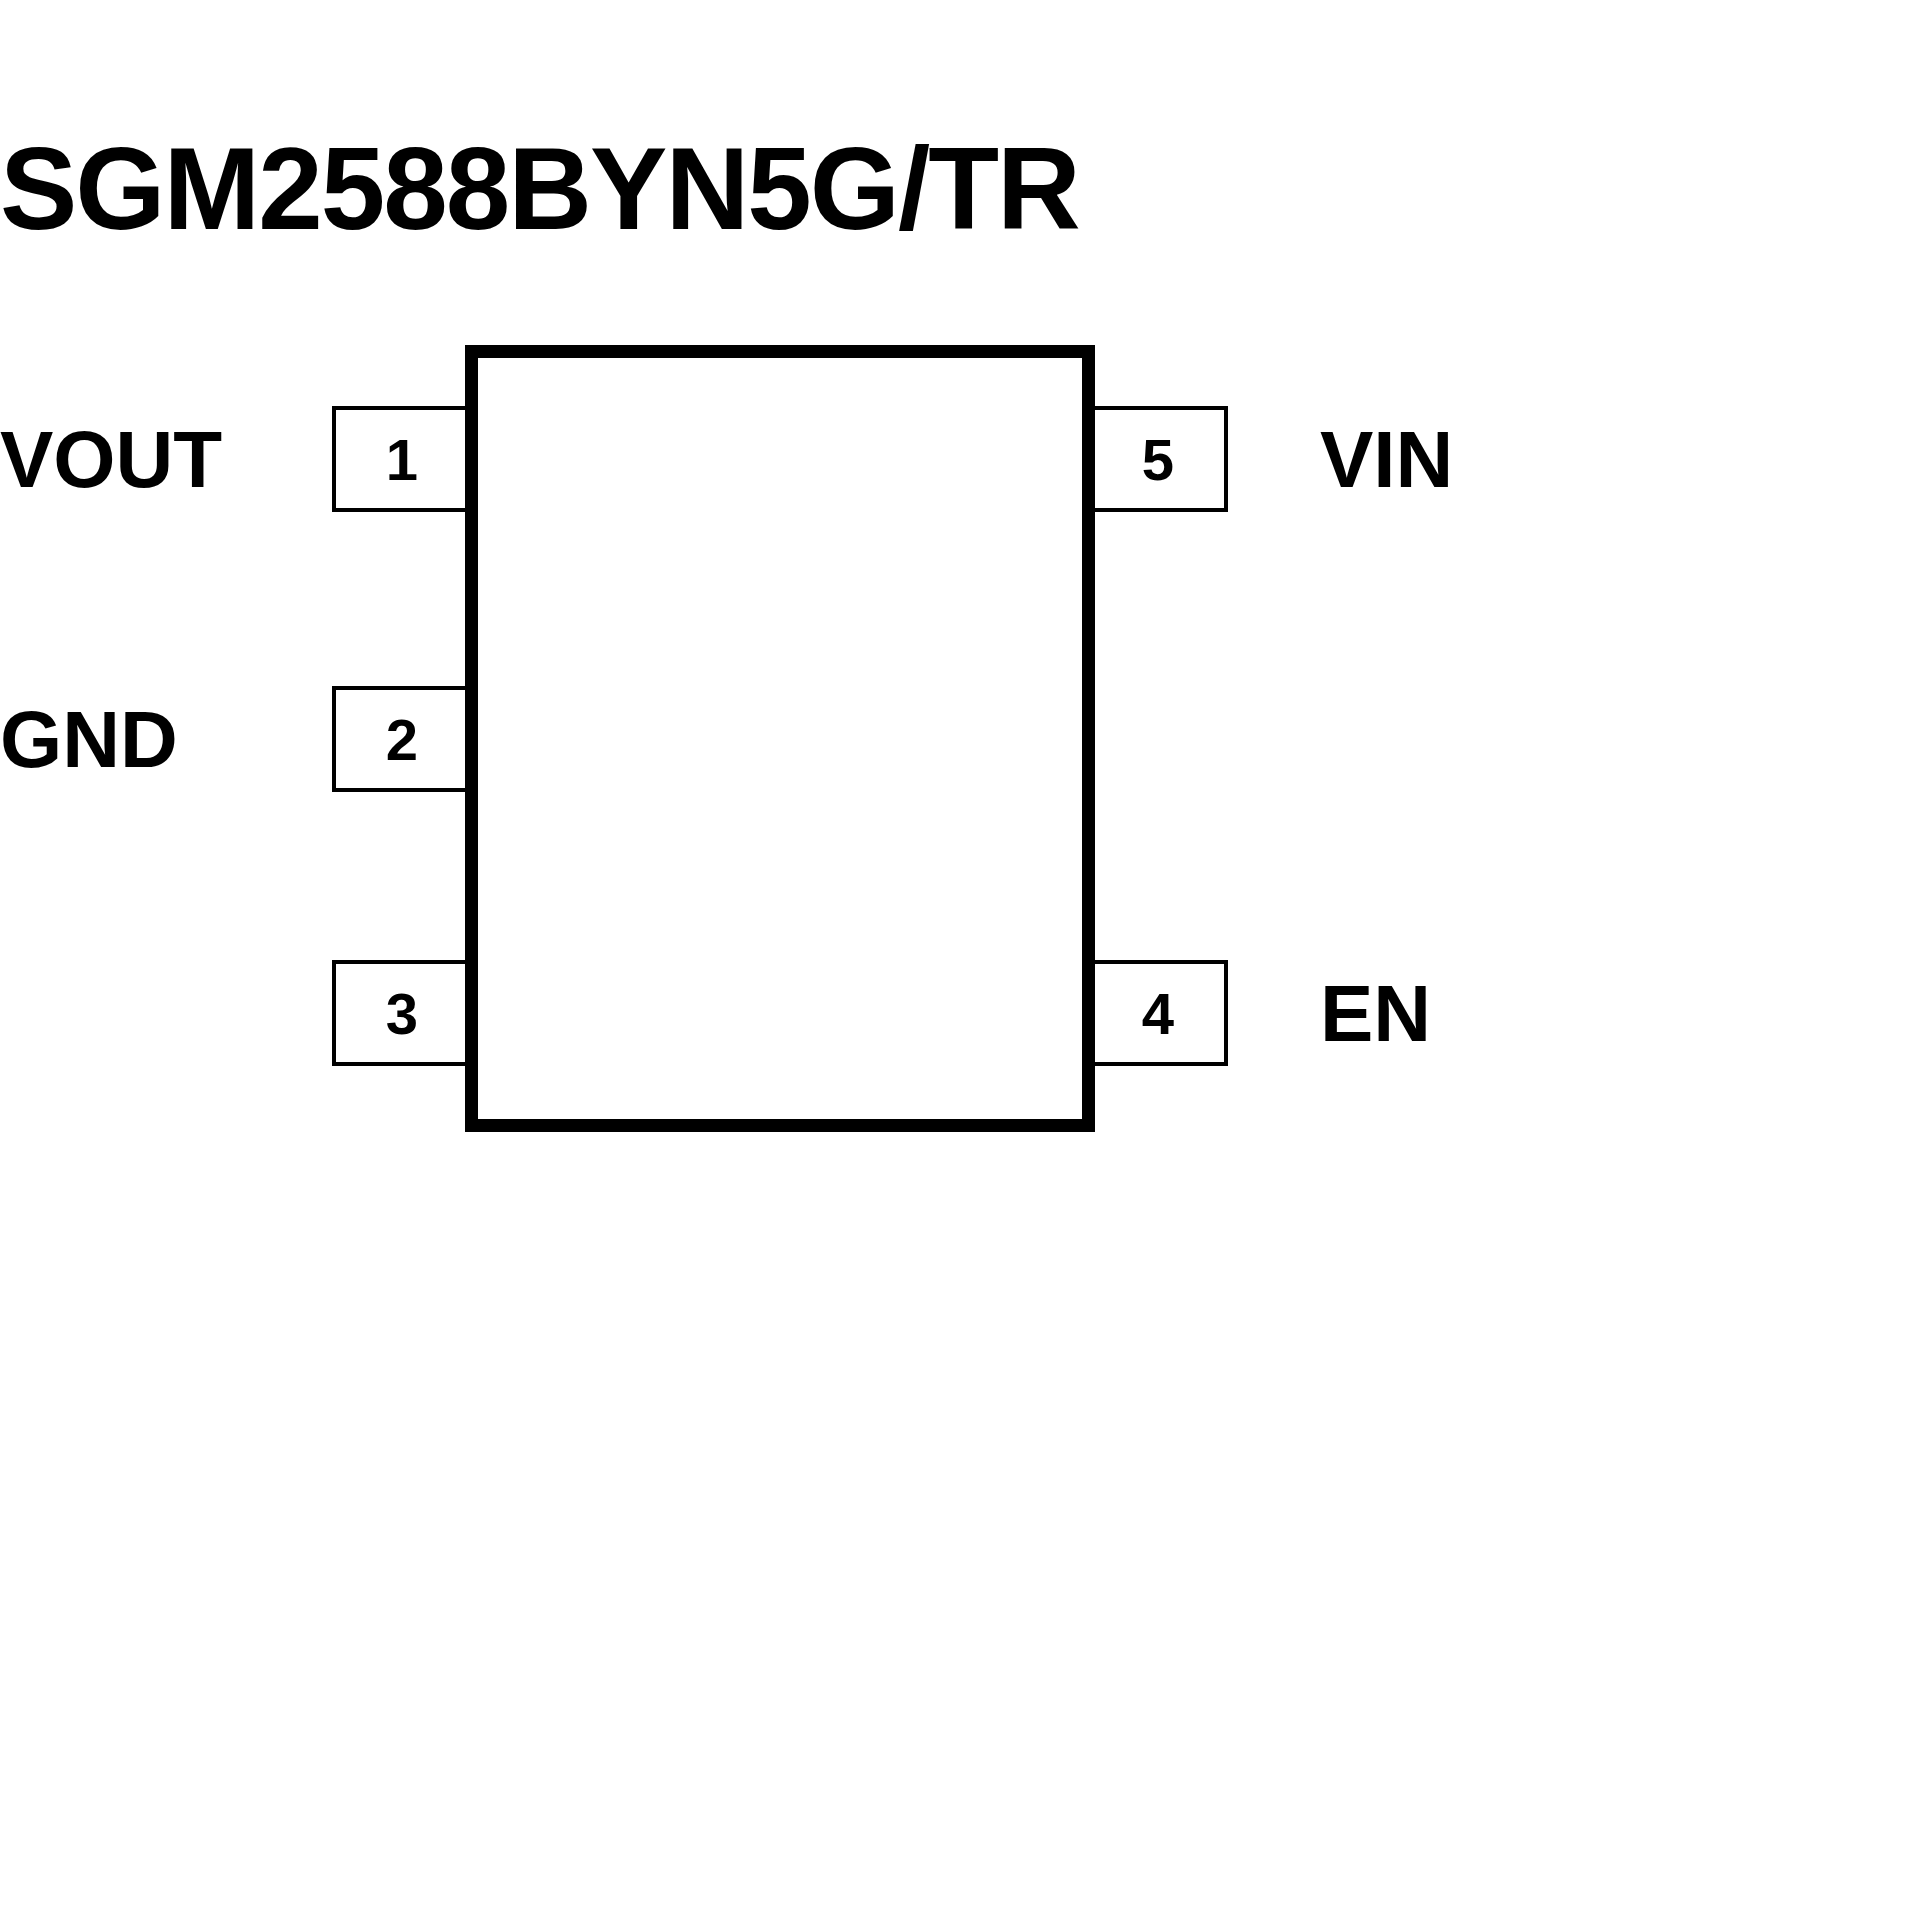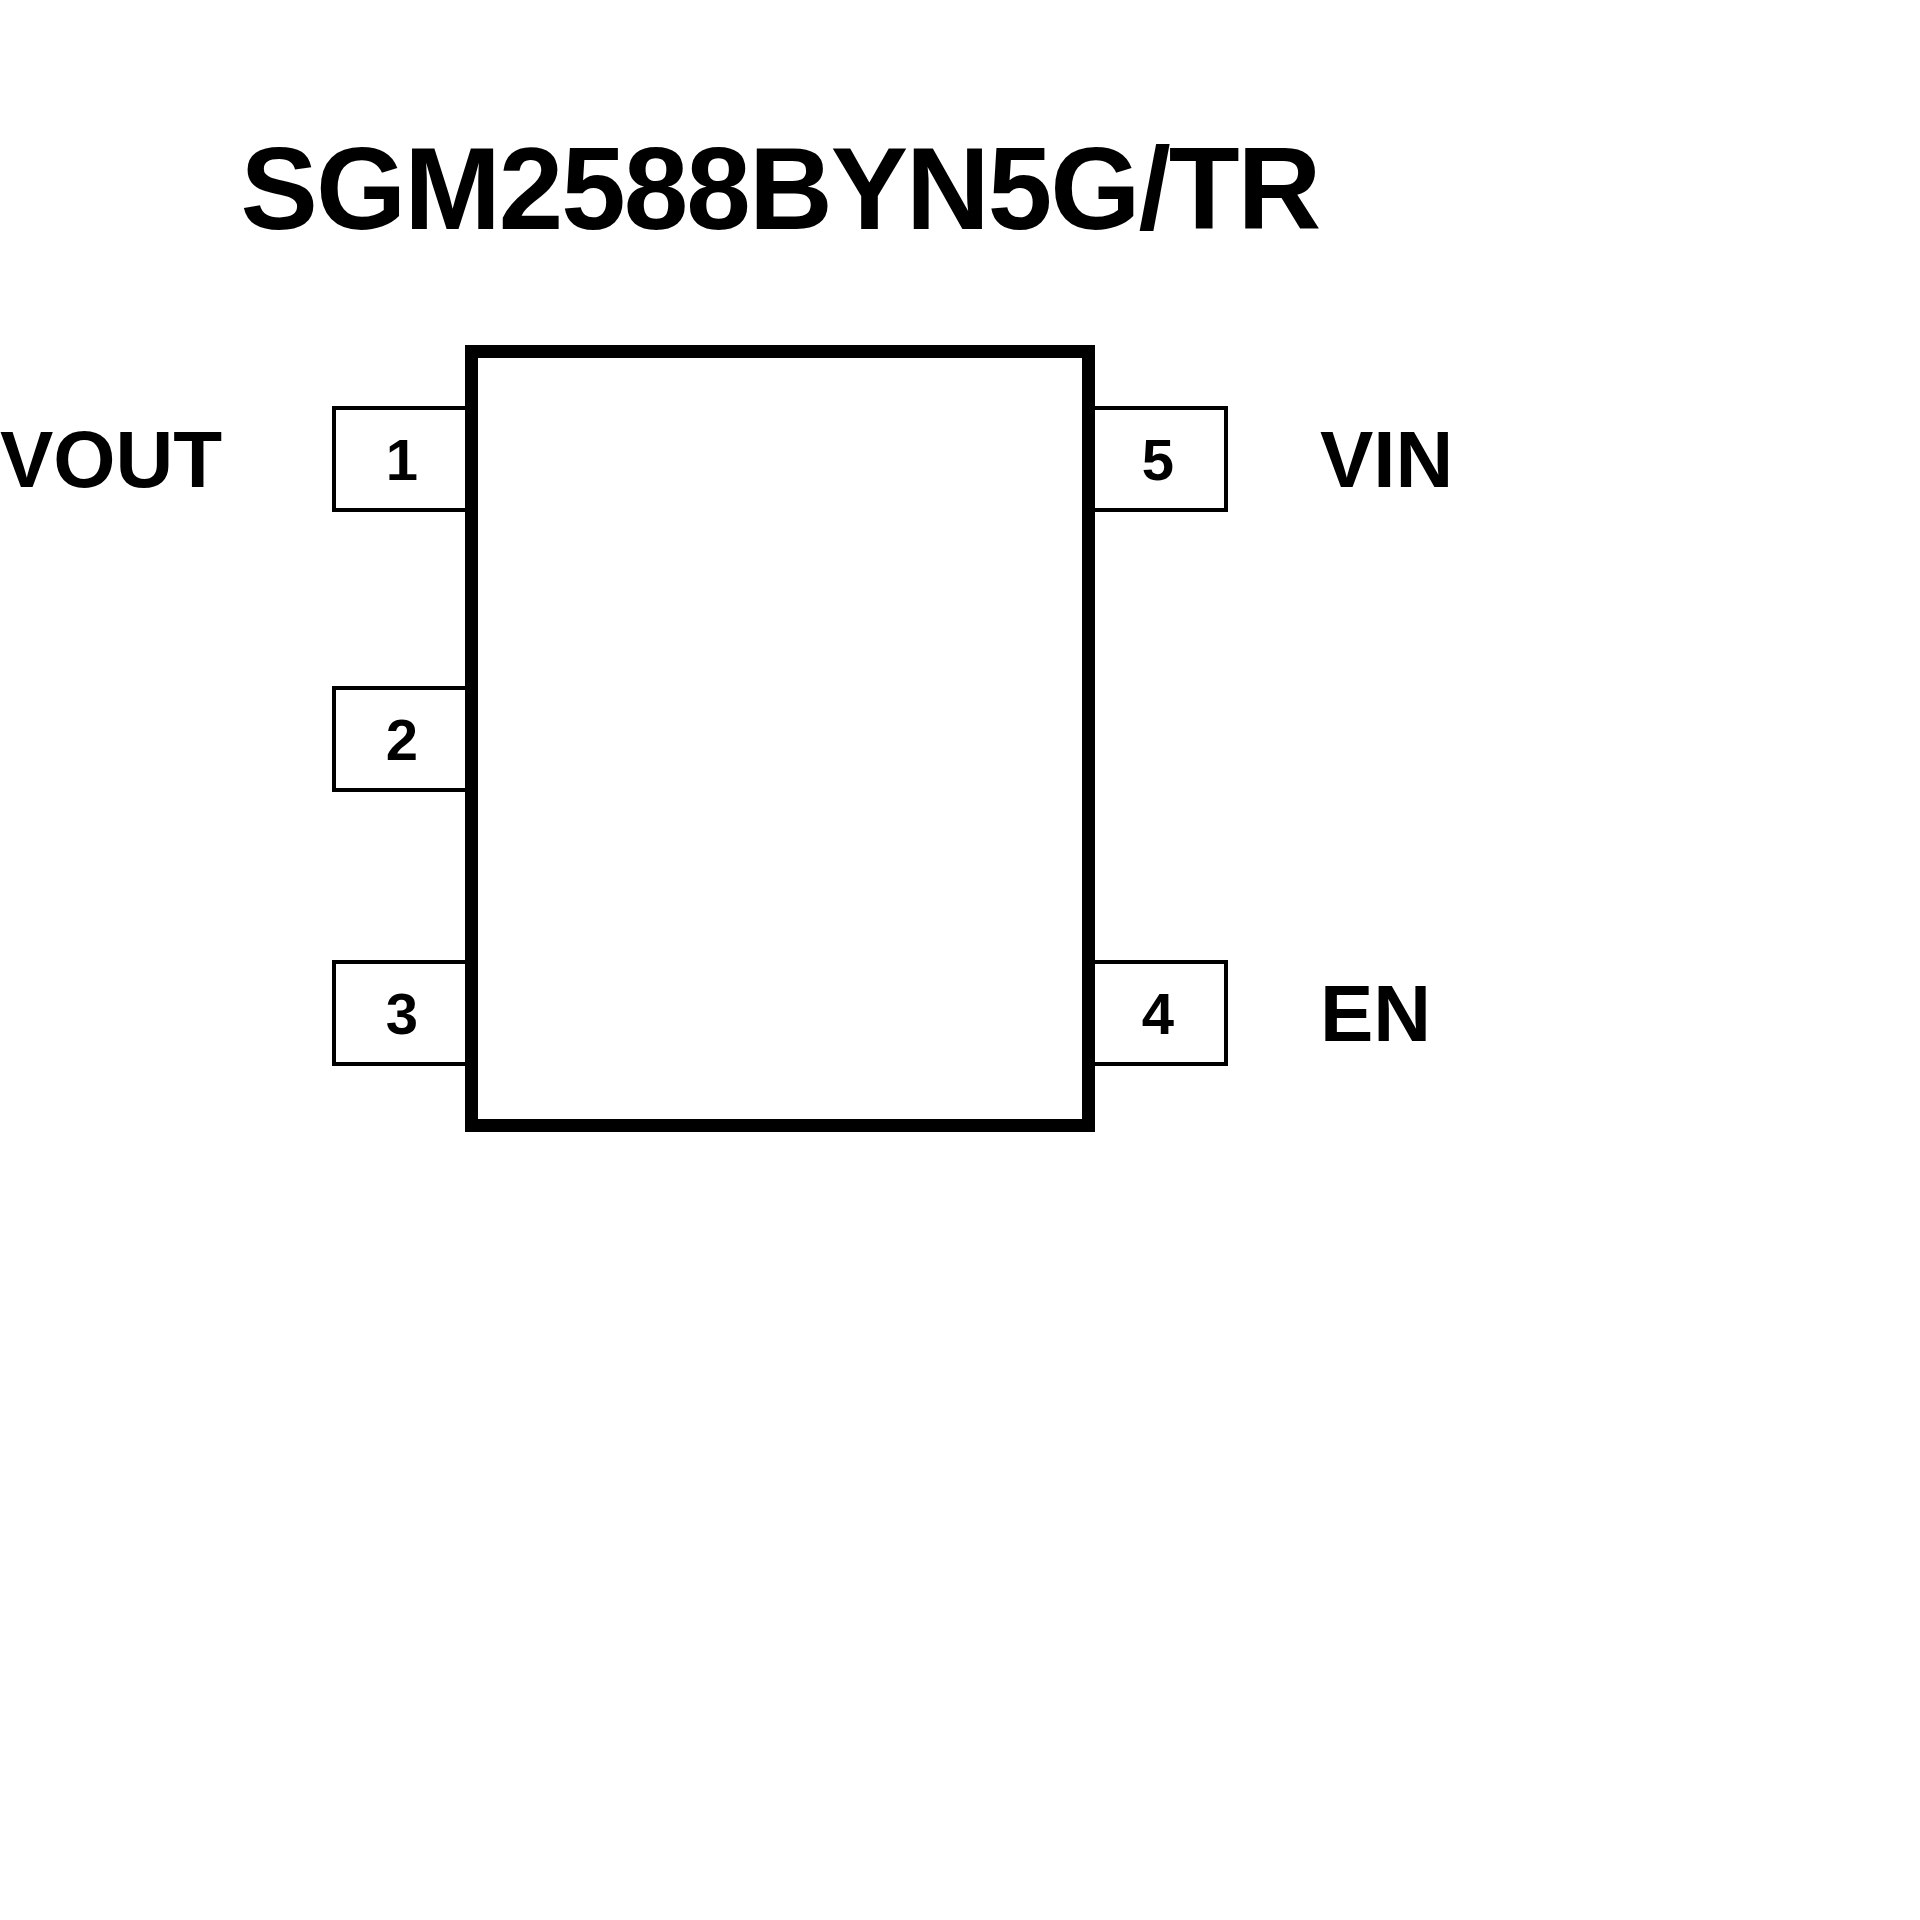--- a/index.html
+++ b/index.html
@@ -13,21 +13,20 @@
     height: 1920px;
     background: #ffffff;
     font-family: "Liberation Sans", sans-serif;
     overflow: hidden;
   }
   .title {
     position: absolute;
     top: 122px;
     left: 0;
     width: 1560px;
-    text-align: center;
     font-size: 116px;
     font-weight: bold;
     color: #000000;
     letter-spacing: -2px;
     white-space: nowrap;
   }
   .chip-body {
     position: absolute;
     left: 465px;
     top: 345px;
@@ -83,20 +82,21 @@
   <div class="chip-body"></div>
 
   <div class="pin-box left" style="top:406px">
     <span>1</span>
   </div>
   <div class="pin-label left-label" style="top:420px">VOUT</div>
 
   <div class="pin-box left" style="top:686px">
     <span>2</span>
   </div>
+  <div class="pin-label left-label" style="top:700px">GND</div>
 
   <div class="pin-box left" style="top:960px">
     <span>3</span>
   </div>
 
   <div class="pin-box right" style="top:406px">
     <span>5</span>
   </div>
   <div class="pin-label right-label" style="top:420px">VIN</div>
 

